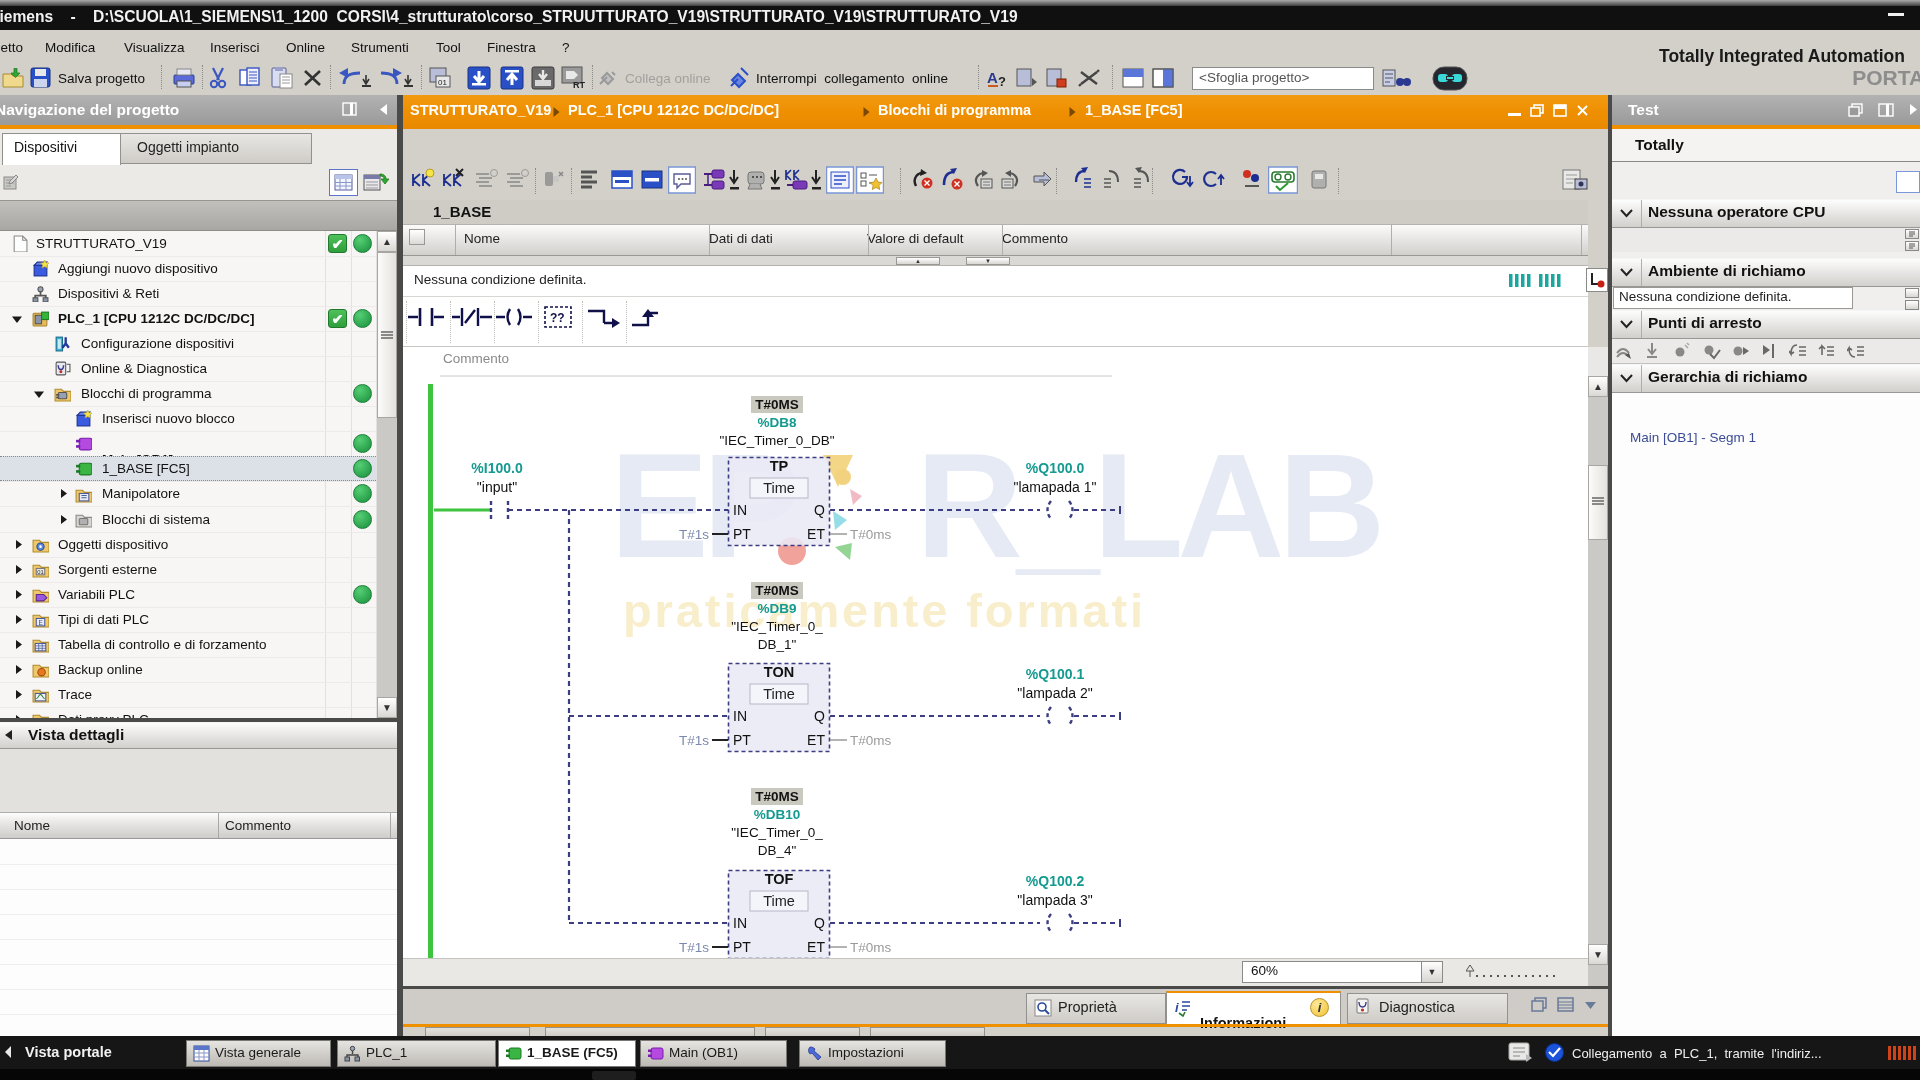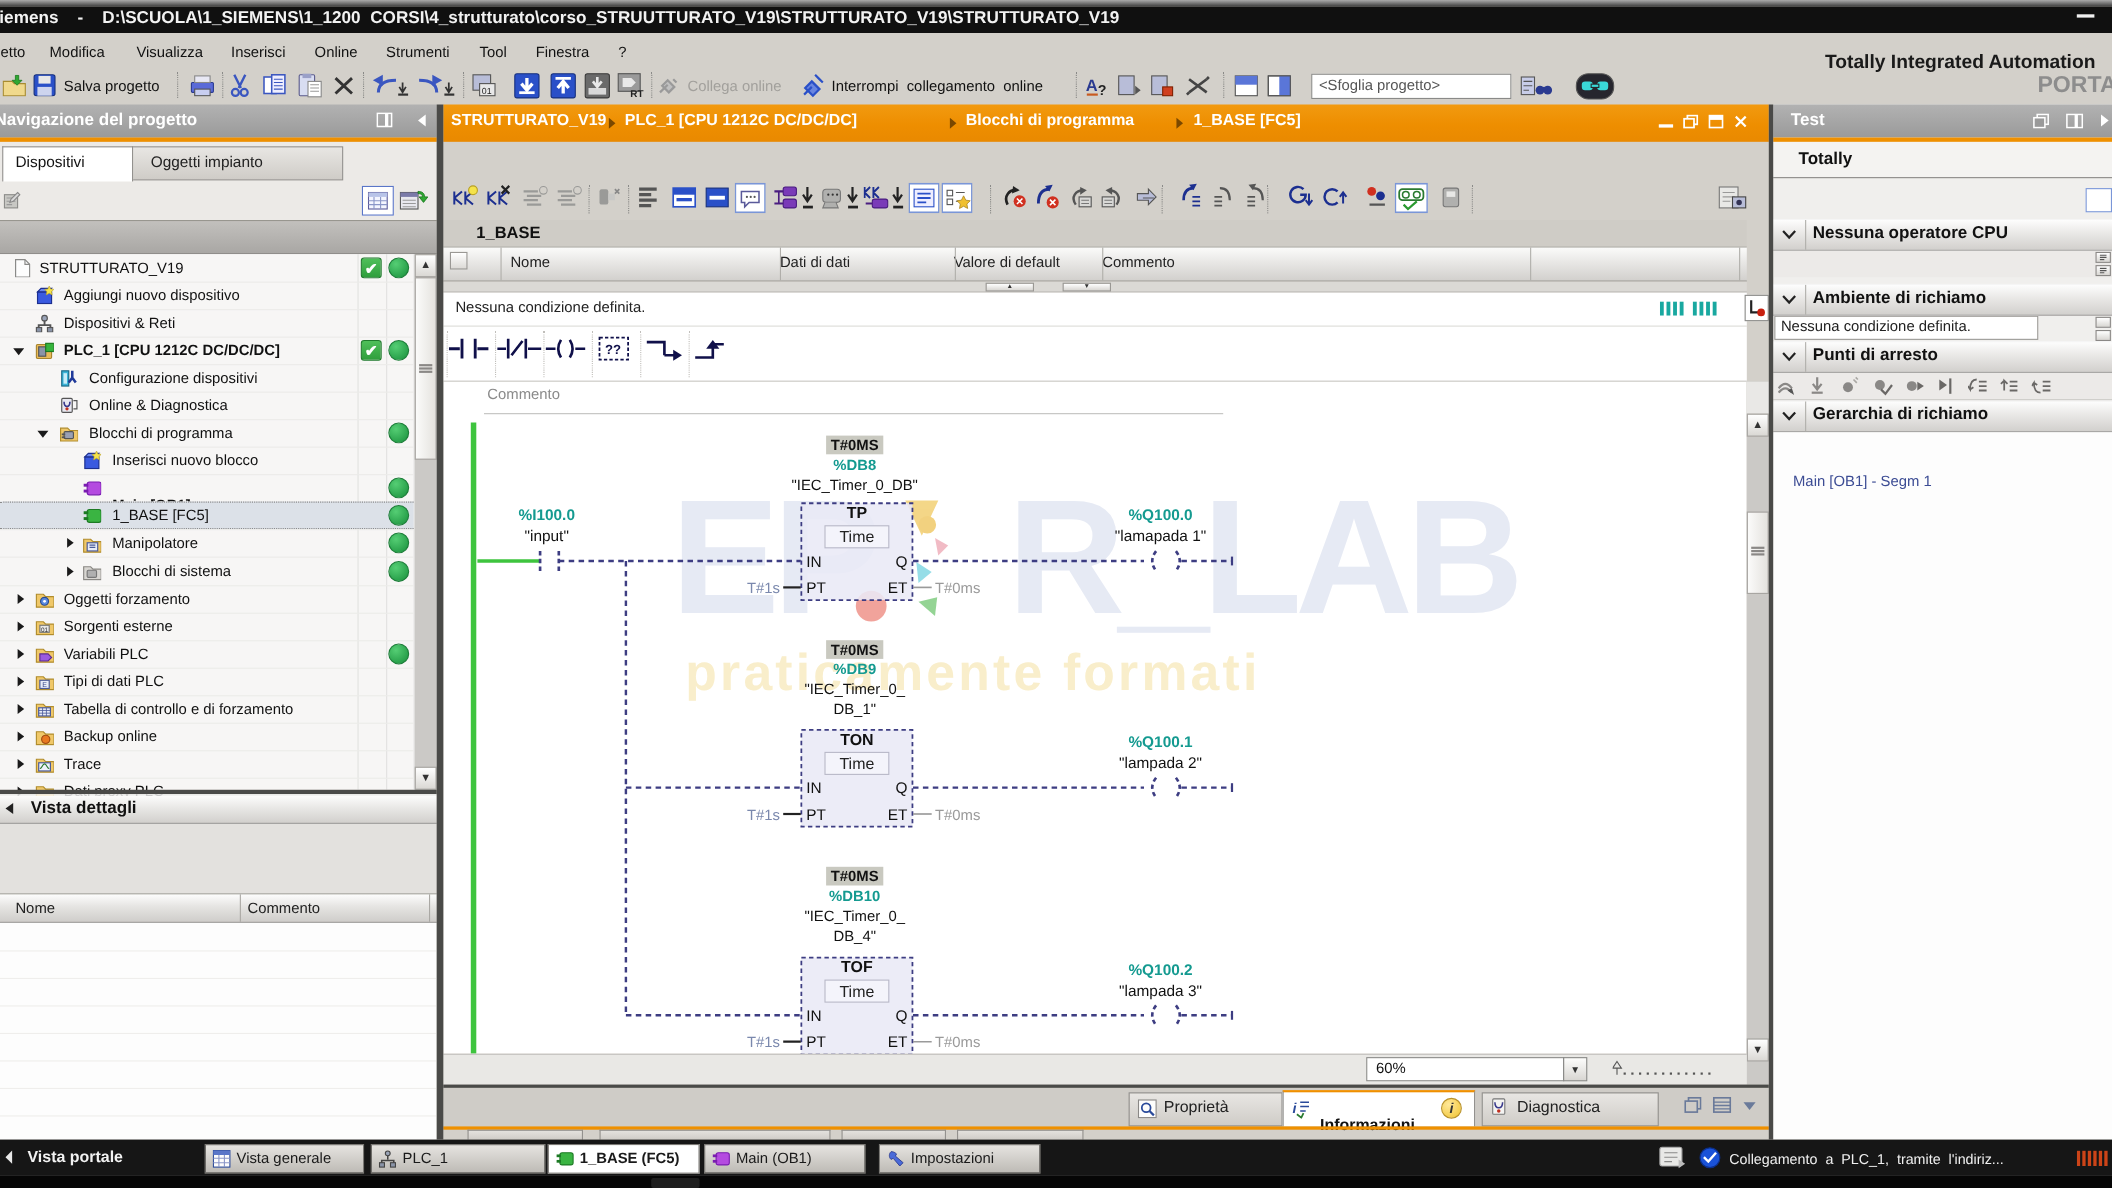--- a/index.html
+++ b/index.html
@@ -300,21 +300,21 @@
 <div class="ab gdot" style="left:353px;top:510px;"></div>
 <div class="ab" style="left:0;top:532px;width:376px;height:1px;background:#eceBe9;"></div>
 <svg class="ab" style="left:14px;top:539px" width="10" height="11" viewBox="0 0 10 11">
     <path d="M2 1 L8 5.5 L2 10 z" fill="#1a1a1a"></path>
   </svg>
 <svg class="ab" style="left:32px;top:536px" width="17" height="17" viewBox="0 0 16 16">
     <path d="M1 4 h6 l2 2 h7 v9 h-15 z" fill="#f0c869" stroke="#b08c2c"></path>
     <circle cx="8" cy="10" r="3.4" fill="#5a8ae0" stroke="#2a4a90"></circle>
     <circle cx="8" cy="10" r="1.2" fill="#fff"></circle>
   </svg>
-<div class="ab txt" style="left:58px;top:537px;font-size:13.5px;font-weight:normal;color:#111;">Oggetti forzamento</div>
+<div class="ab txt" style="left:58px;top:537px;font-size:13.5px;font-weight:normal;color:#111;">Oggetti dispositivo</div>
 <div class="ab" style="left:0;top:557px;width:376px;height:1px;background:#eceBe9;"></div>
 <svg class="ab" style="left:14px;top:564px" width="10" height="11" viewBox="0 0 10 11">
     <path d="M2 1 L8 5.5 L2 10 z" fill="#1a1a1a"></path>
   </svg>
 <svg class="ab" style="left:32px;top:561px" width="17" height="17" viewBox="0 0 16 16">
     <path d="M1 4 h6 l2 2 h7 v9 h-15 z" fill="#f0c869" stroke="#b08c2c"></path>
     <rect x="4" y="7" width="8" height="6" fill="#e8e8e8" stroke="#777"></rect>
     <text x="5" y="12.4" font-size="5.5" fill="#333">01</text>
   </svg>
 <div class="ab txt" style="left:58px;top:562px;font-size:13.5px;font-weight:normal;color:#111;">Sorgenti esterne</div>

